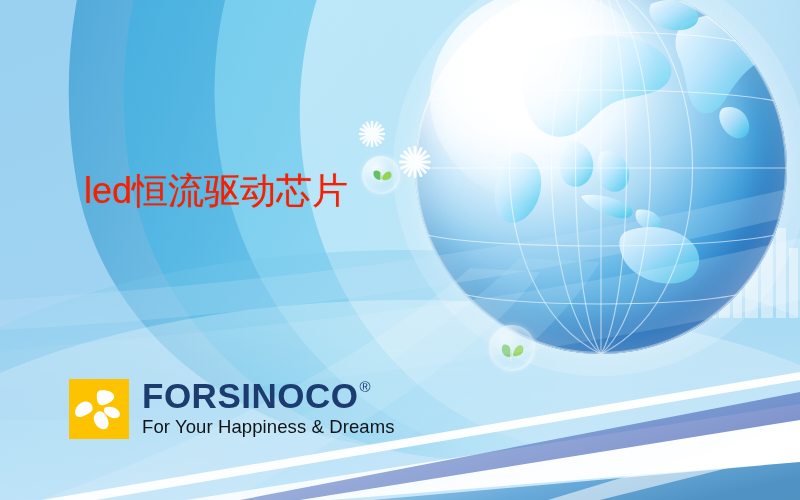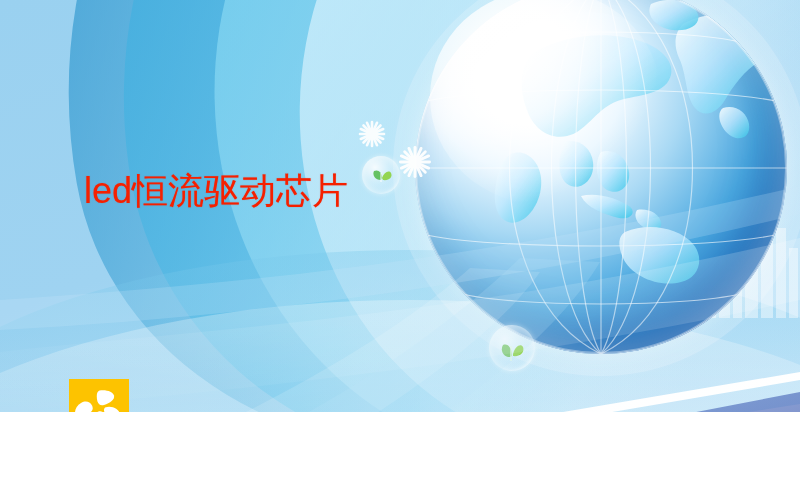--- a/index.html
+++ b/index.html
@@ -7,21 +7,21 @@
     padding: 0;
     background: #ffffff;
   }
   body {
     font-family: "Liberation Sans", sans-serif;
   }
 
   #banner {
     position: relative;
     width: 800px;
-    height: 412px;
+    height: 500px;
     overflow: hidden;
     background: #9ED4F2;
   }
 
   
   .bg-base {
     position: absolute;
     inset: 0;
     background:
       radial-gradient(ellipse 620px 420px at 76% 34%, #cbe9fb 0%, rgba(203,233,251,0) 62%),
@@ -423,15 +423,22 @@
     <div id="logo-mark">
       <svg width="60" height="60" viewBox="0 0 60 60">
         <g fill="#ffffff">
           <path d="M30.5,11.5 C38,10.5 44,13 45,16.5 C46,20.5 41,24 35,26 C31.5,27 29.5,25.5 28.5,22.5 C27.5,18.5 27,13 30.5,11.5 Z"></path>
           <path d="M23,26.5 C24.5,29.5 23.5,32 20.5,34 C15,37.5 9.5,39.5 7,36.5 C4.5,33 7,27 12,24 C17,21 21,23 23,26.5 Z"></path>
           <path d="M36,28.5 C39.5,27 44,27.5 47.5,30 C51,32.5 52,36 49.5,38 C47,40 42.5,39.5 38.5,36.5 C35,34 34,30.5 36,28.5 Z"></path>
           <path d="M29.5,32.5 C33,31.5 36,34 38,38.5 C40.5,44 40,49 36,50 C31.5,51 26.5,47 25,41.5 C24,37 26.5,33.5 29.5,32.5 Z"></path>
         </g>
       </svg>
     </div>
+    <div id="logo-text">
+      <div id="logo-wordmark">
+        <span>FORSINOCO</span>
+        <span id="logo-reg">®</span>
+      </div>
+      <div id="logo-tagline">For Your Happiness &amp; Dreams</div>
+    </div>
   </div>
 
 </div>
 
 </body></html>

